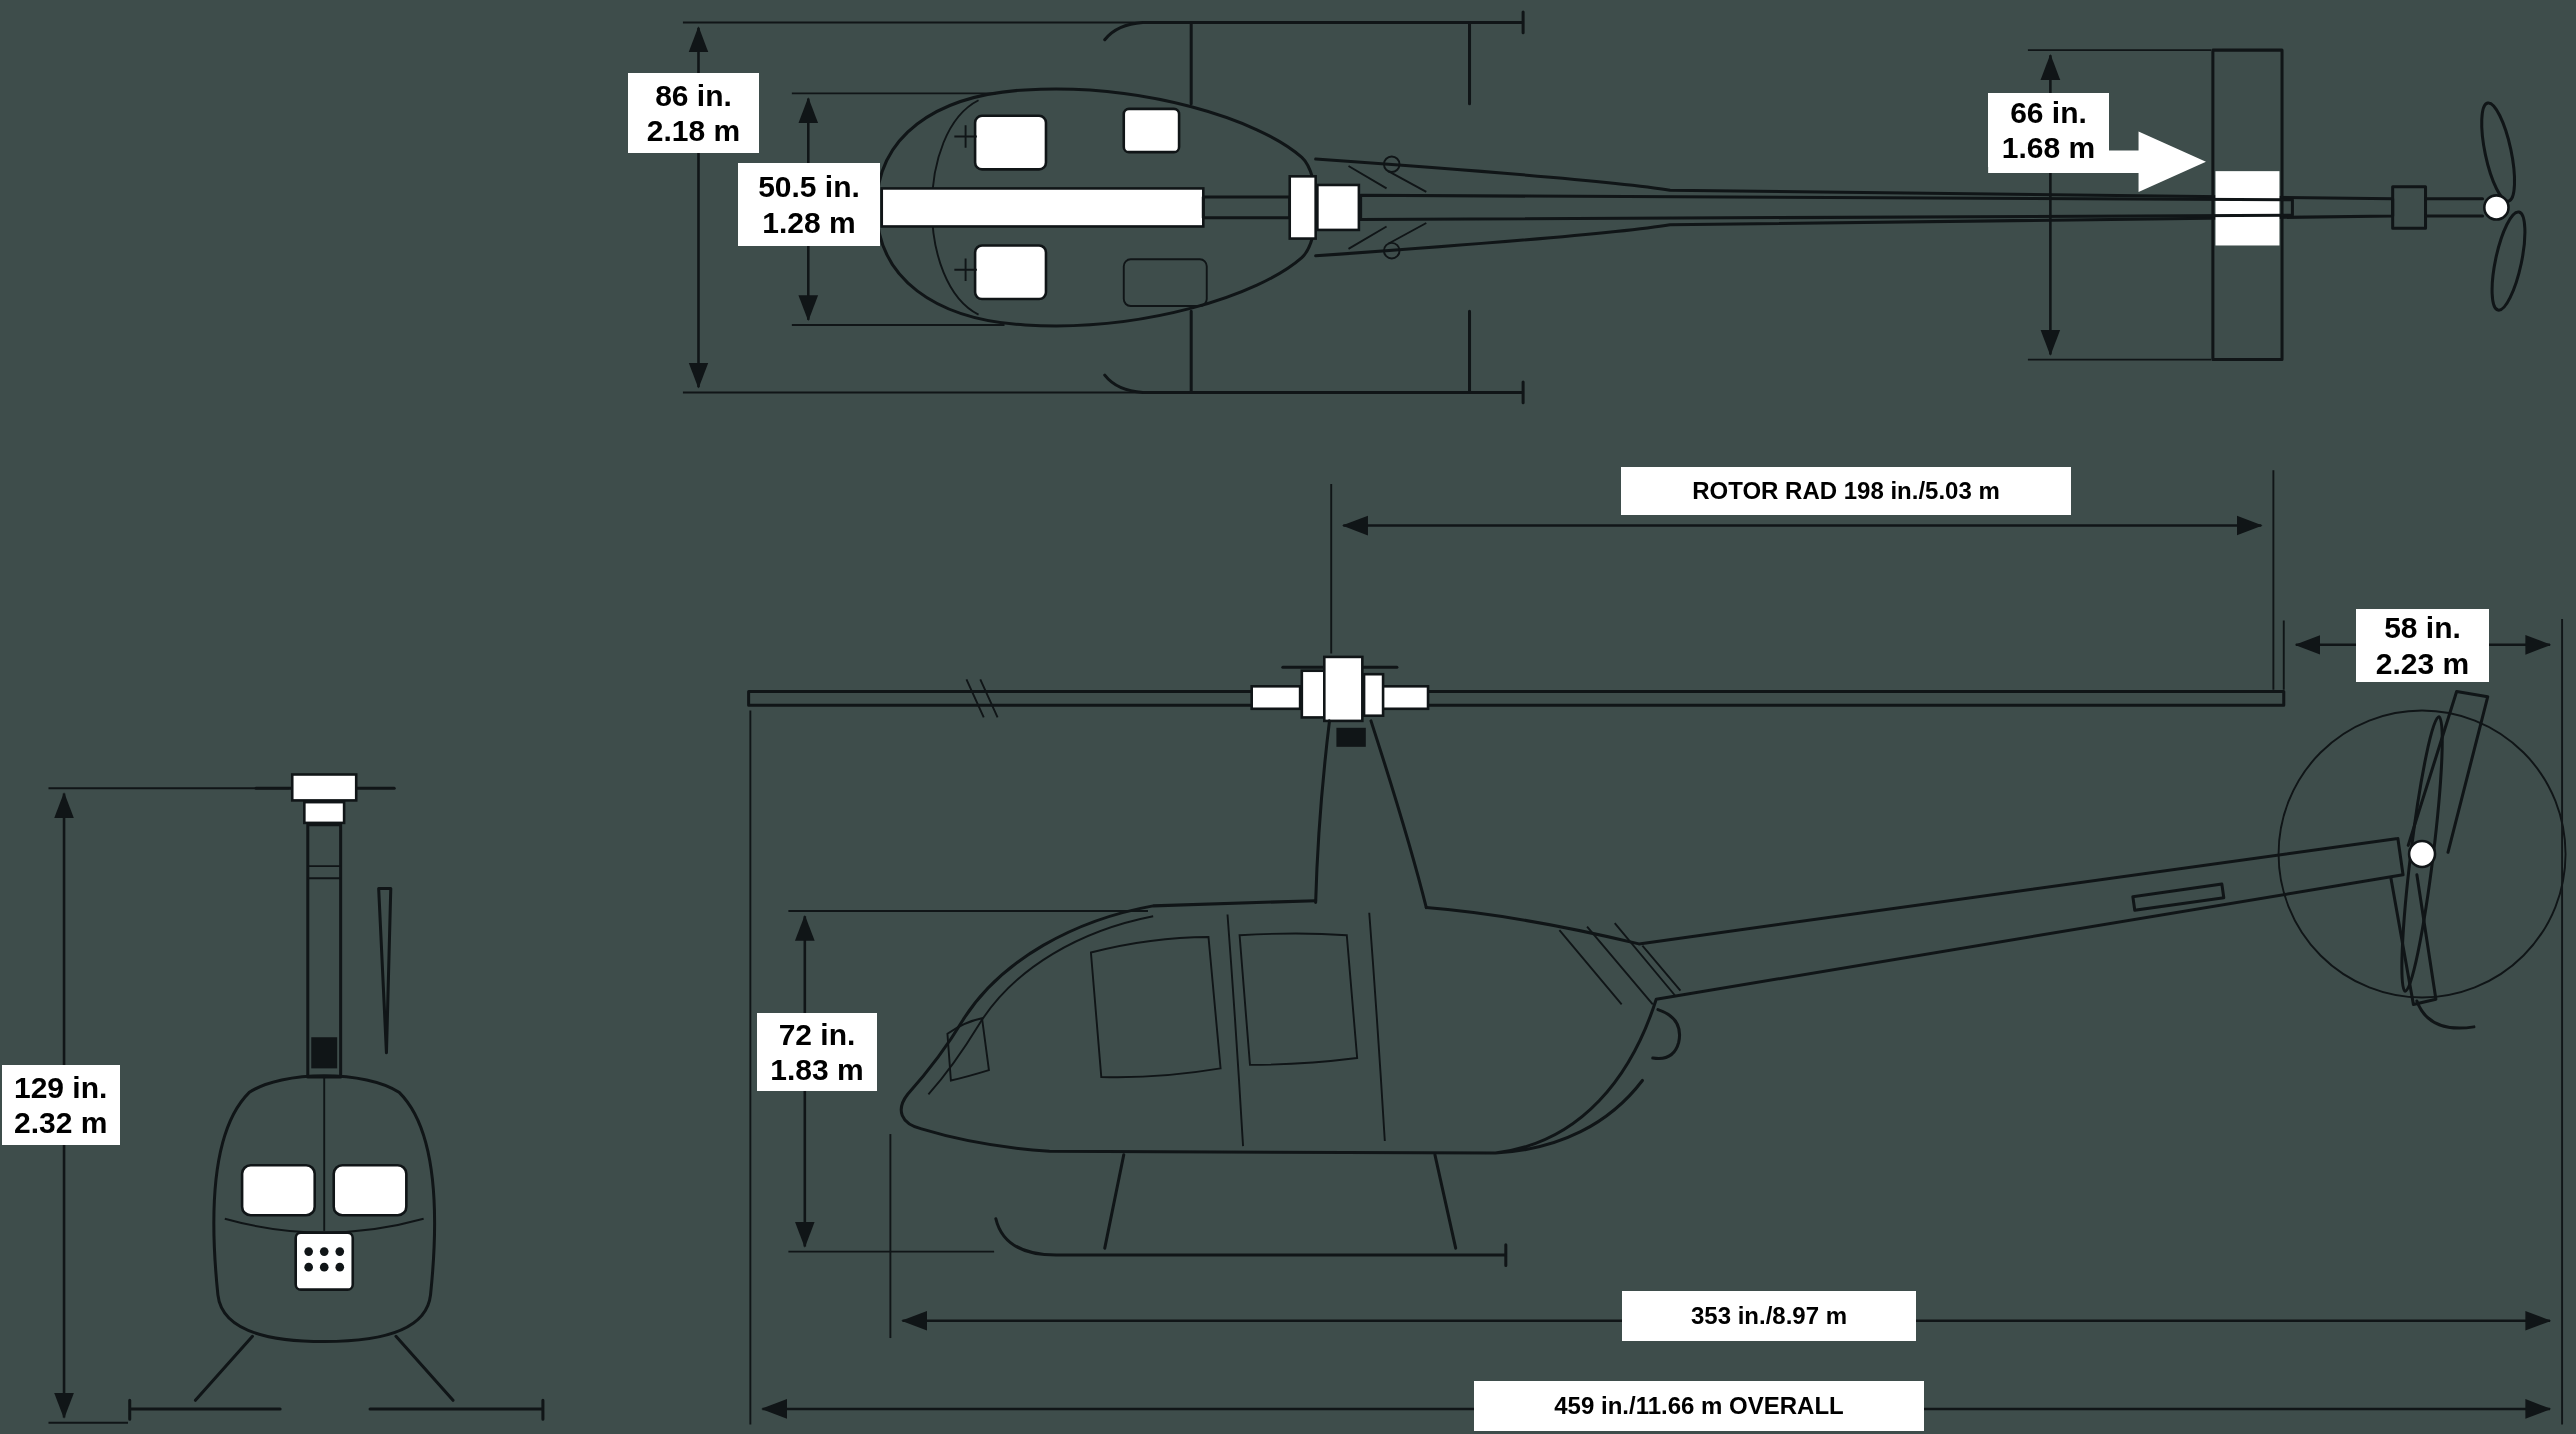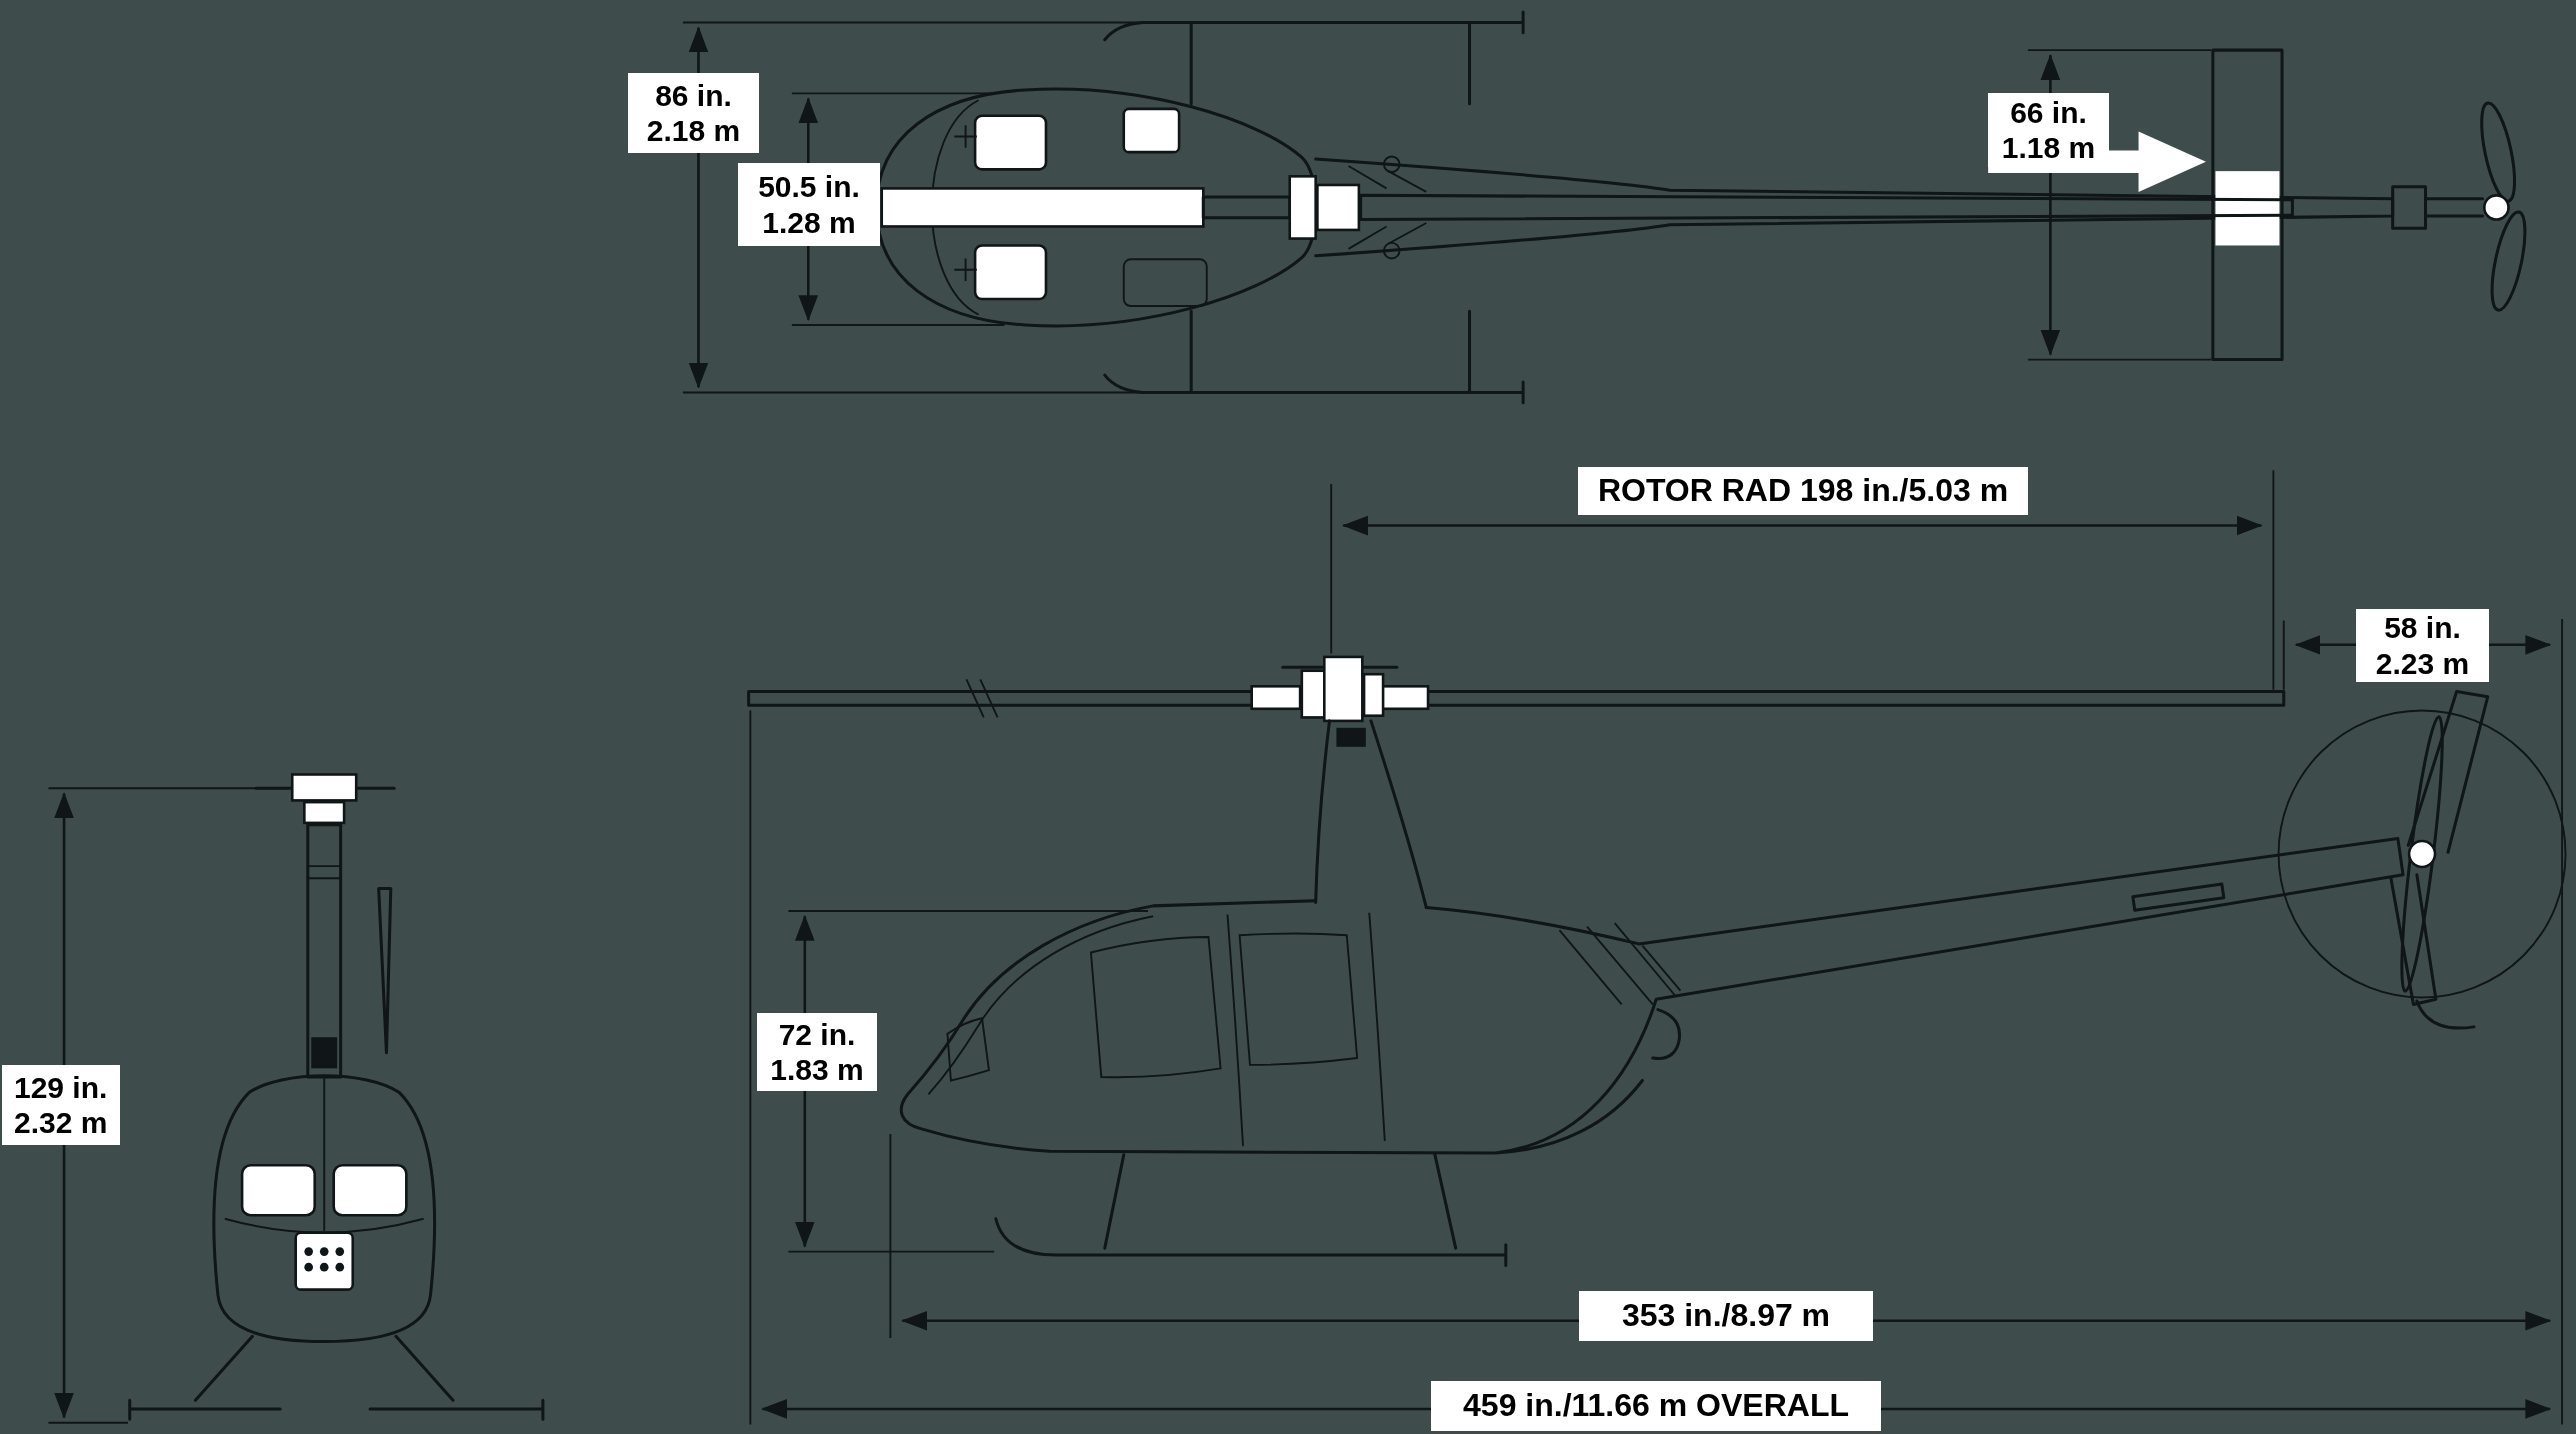--- a/index.html
+++ b/index.html
@@ -20,21 +20,21 @@
   .dark-fill{fill:var(--line,#101517);stroke:none;}
   .dot{fill:var(--line,#101517);}
   .dim-label{
     position:absolute;
     background:var(--label-bg,#ffffff);
     color:var(--label-text,#000000);
     font-weight:700;
     display:flex;flex-direction:column;align-items:center;justify-content:center;
     text-align:center;font-size:30px;line-height:1.18;white-space:nowrap;
   }
-  .dim-label.single{flex-direction:row;font-size:32px;}
+  .dim-label.single{flex-direction:row;font-size:24px;margin-left:43px;}
 </style>
 </head>
 <body>
 
 <div class="canvas">
 
 <svg viewBox="0 0 2980 1659" width="2576" height="1434">
   <defs>
     <marker id="ah" viewBox="0 0 10 10" refX="9.5" refY="5" markerWidth="10" markerHeight="10" orient="auto-start-reverse">
       <path class="dark-fill" d="M0,1.2 L10,5 L0,8.8 Z"></path>
@@ -170,21 +170,21 @@
   <span>2.18 m</span>
 </div>
 
 <div class="dim-label" style="left:738px;top:163px;width:142px;height:83px">
   <span>50.5 in.</span>
   <span>1.28 m</span>
 </div>
 
 <div class="dim-label" style="left:1988px;top:93px;width:121px;height:74px">
   <span>66 in.</span>
-  <span>1.18 m</span>
+  <span>1.68 m</span>
 </div>
 
 <div class="dim-label single" style="left:1578px;top:467px;width:450px;height:48px">
   <span>ROTOR RAD 198 in./5.03 m</span>
 </div>
 
 <div class="dim-label" style="left:2356px;top:609px;width:133px;height:73px">
   <span>58 in.</span>
   <span>2.23 m</span>
 </div>

